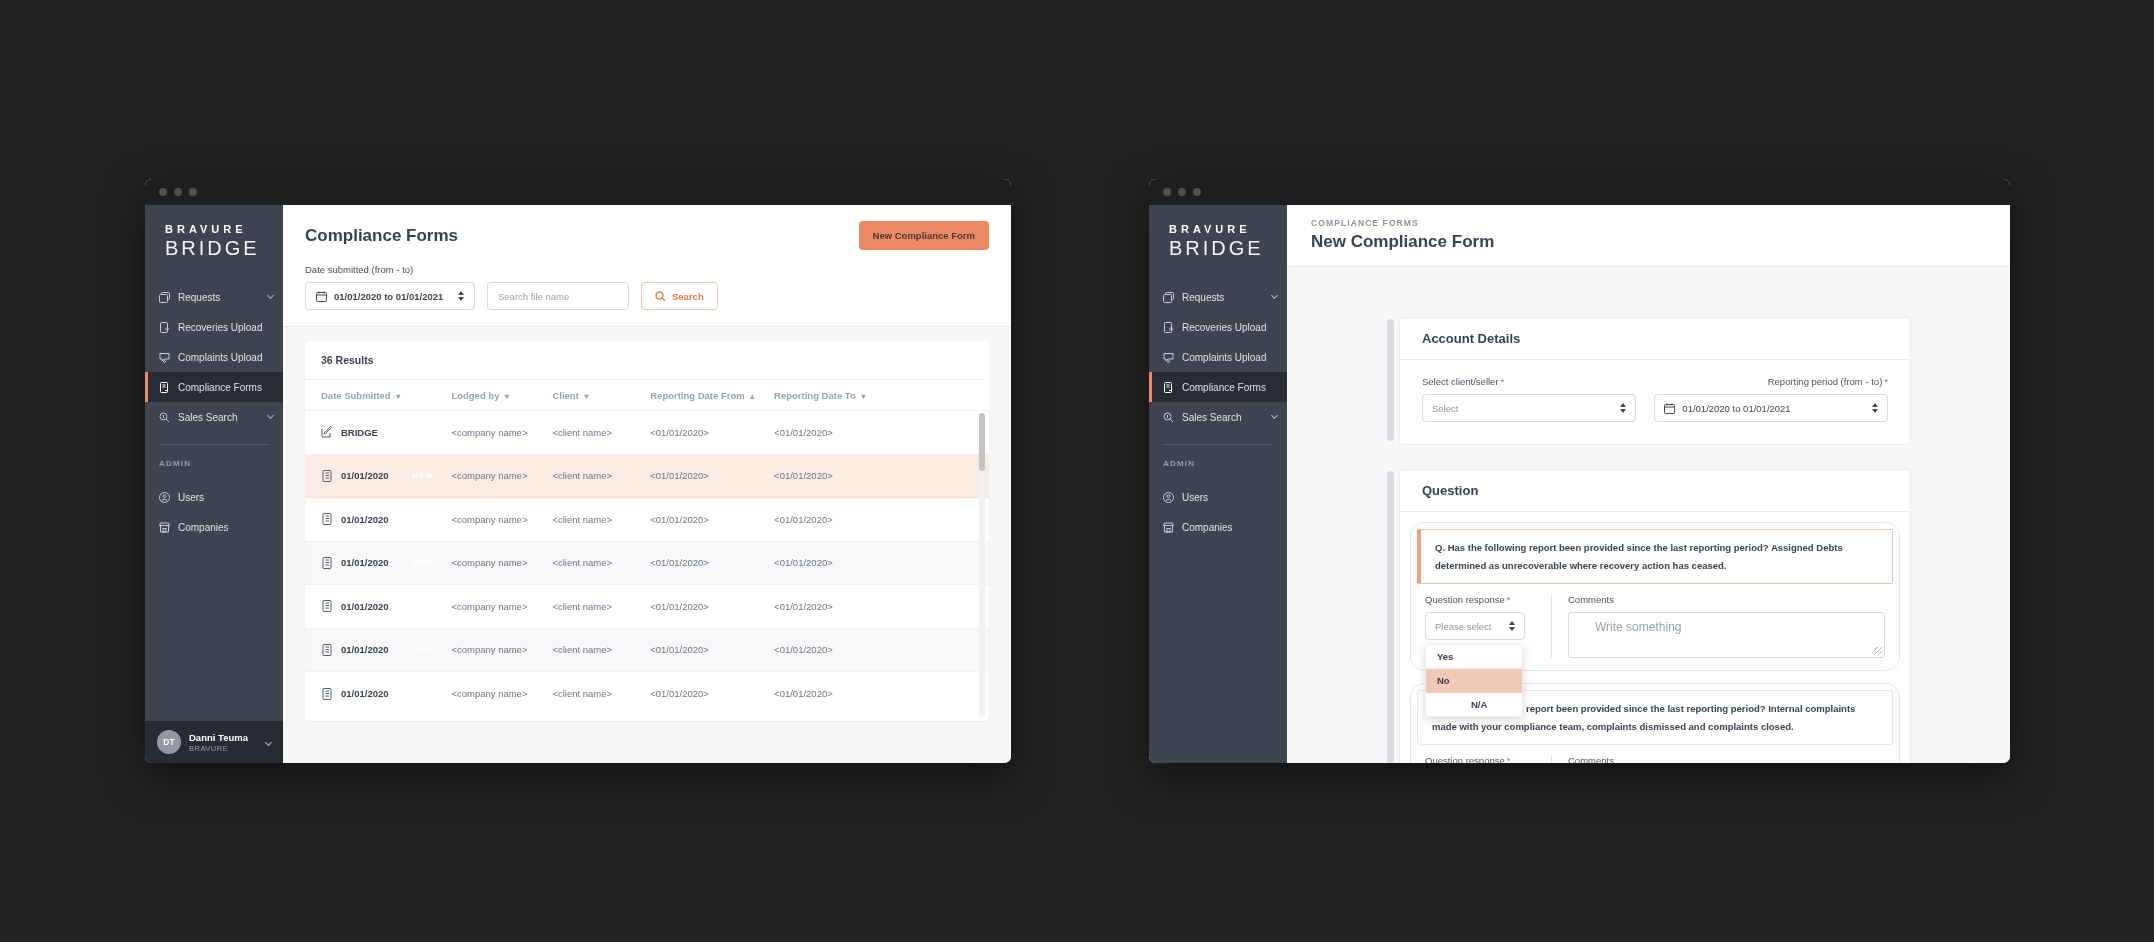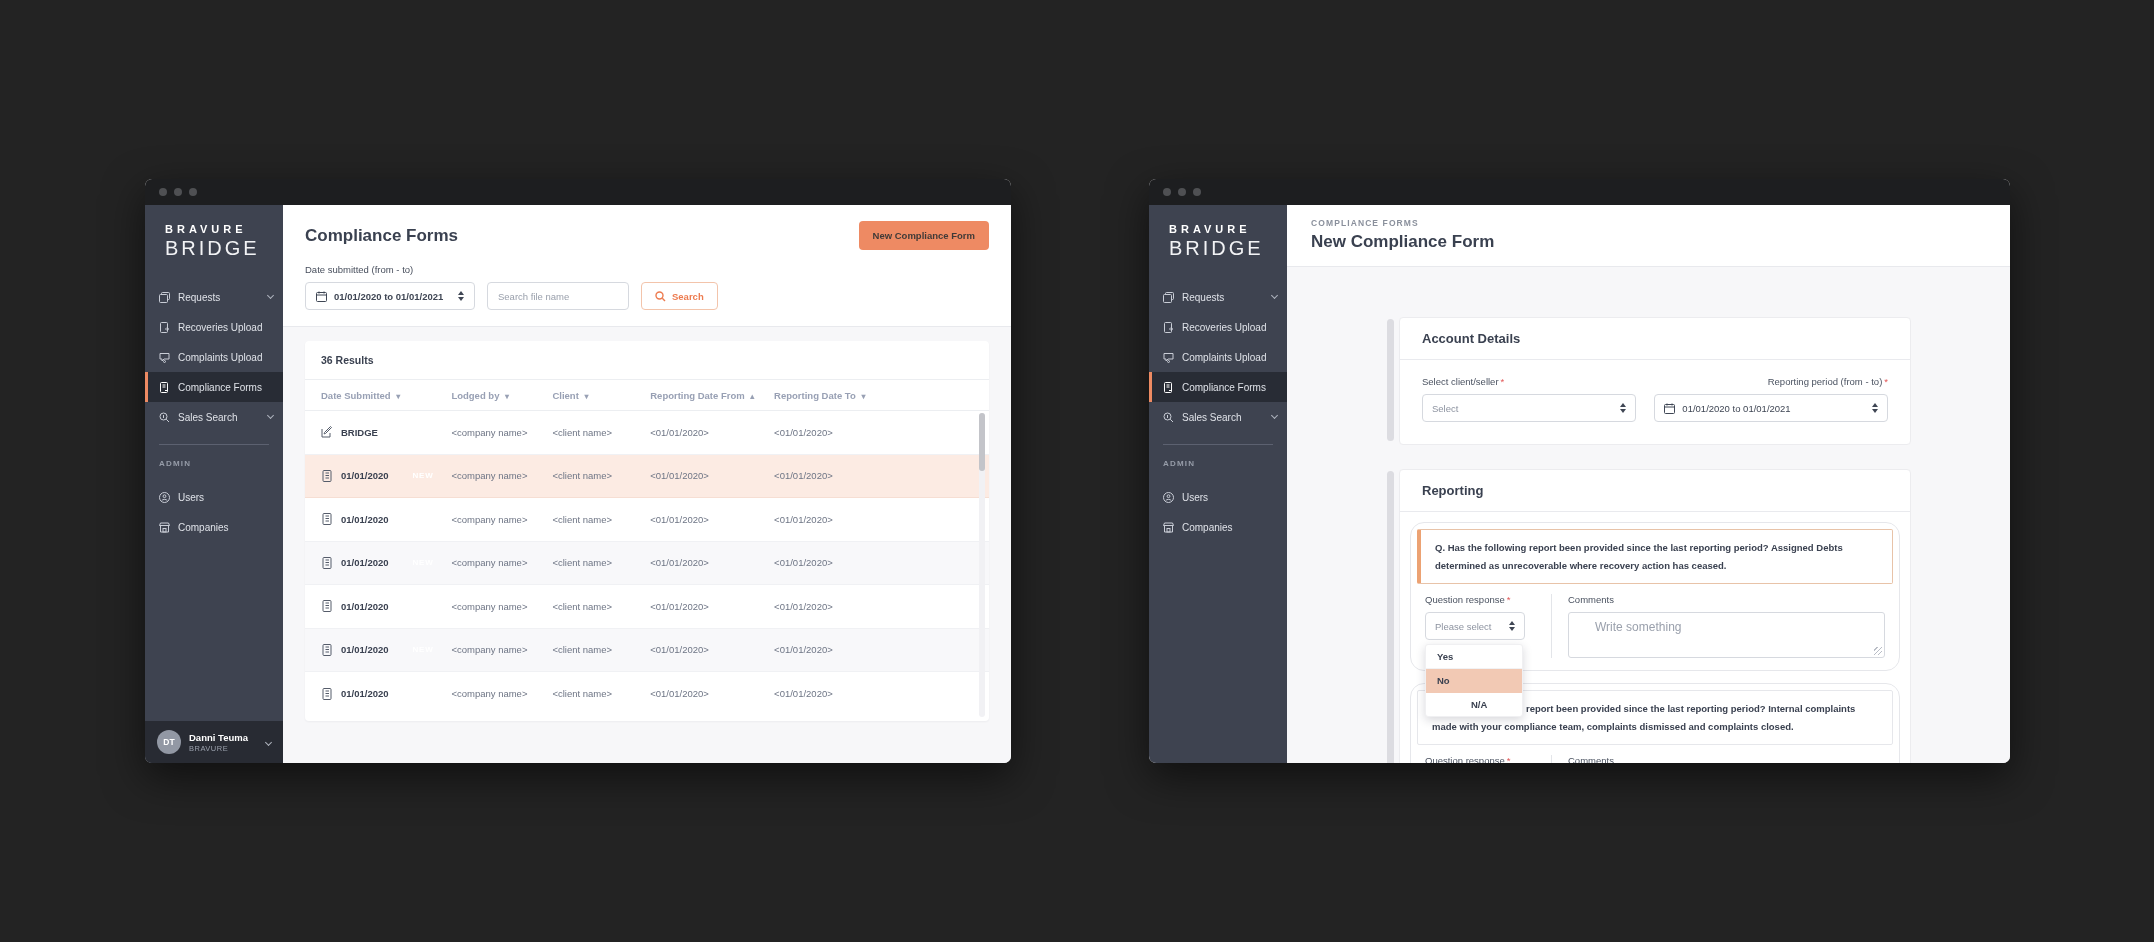--- a/index.html
+++ b/index.html
@@ -506,21 +506,21 @@
                     <i class="up"></i>
                     <i class="dn"></i>
                   </span>
               </div>
             </div>
           </div>
         </div>
 
         <div class="fcard">
           <div class="accent-bar"></div>
-          <div class="fcard-head">Reporting</div>
+          <div class="fcard-head">Question</div>
           <div class="rep-body">
 
             <div class="qgroup">
               <div class="qtext">Q. Has the following report been provided since the last reporting period? Assigned Debts determined as unrecoverable where recovery action has ceased.</div>
               <div class="resp-row">
                 <div class="resp-col">
                   <div class="field-label"><span>Question response</span><span class="req">*</span></div>
                   <div class="select-box sel-small">
                     <span>Please select</span>
                     <span class="updown">

